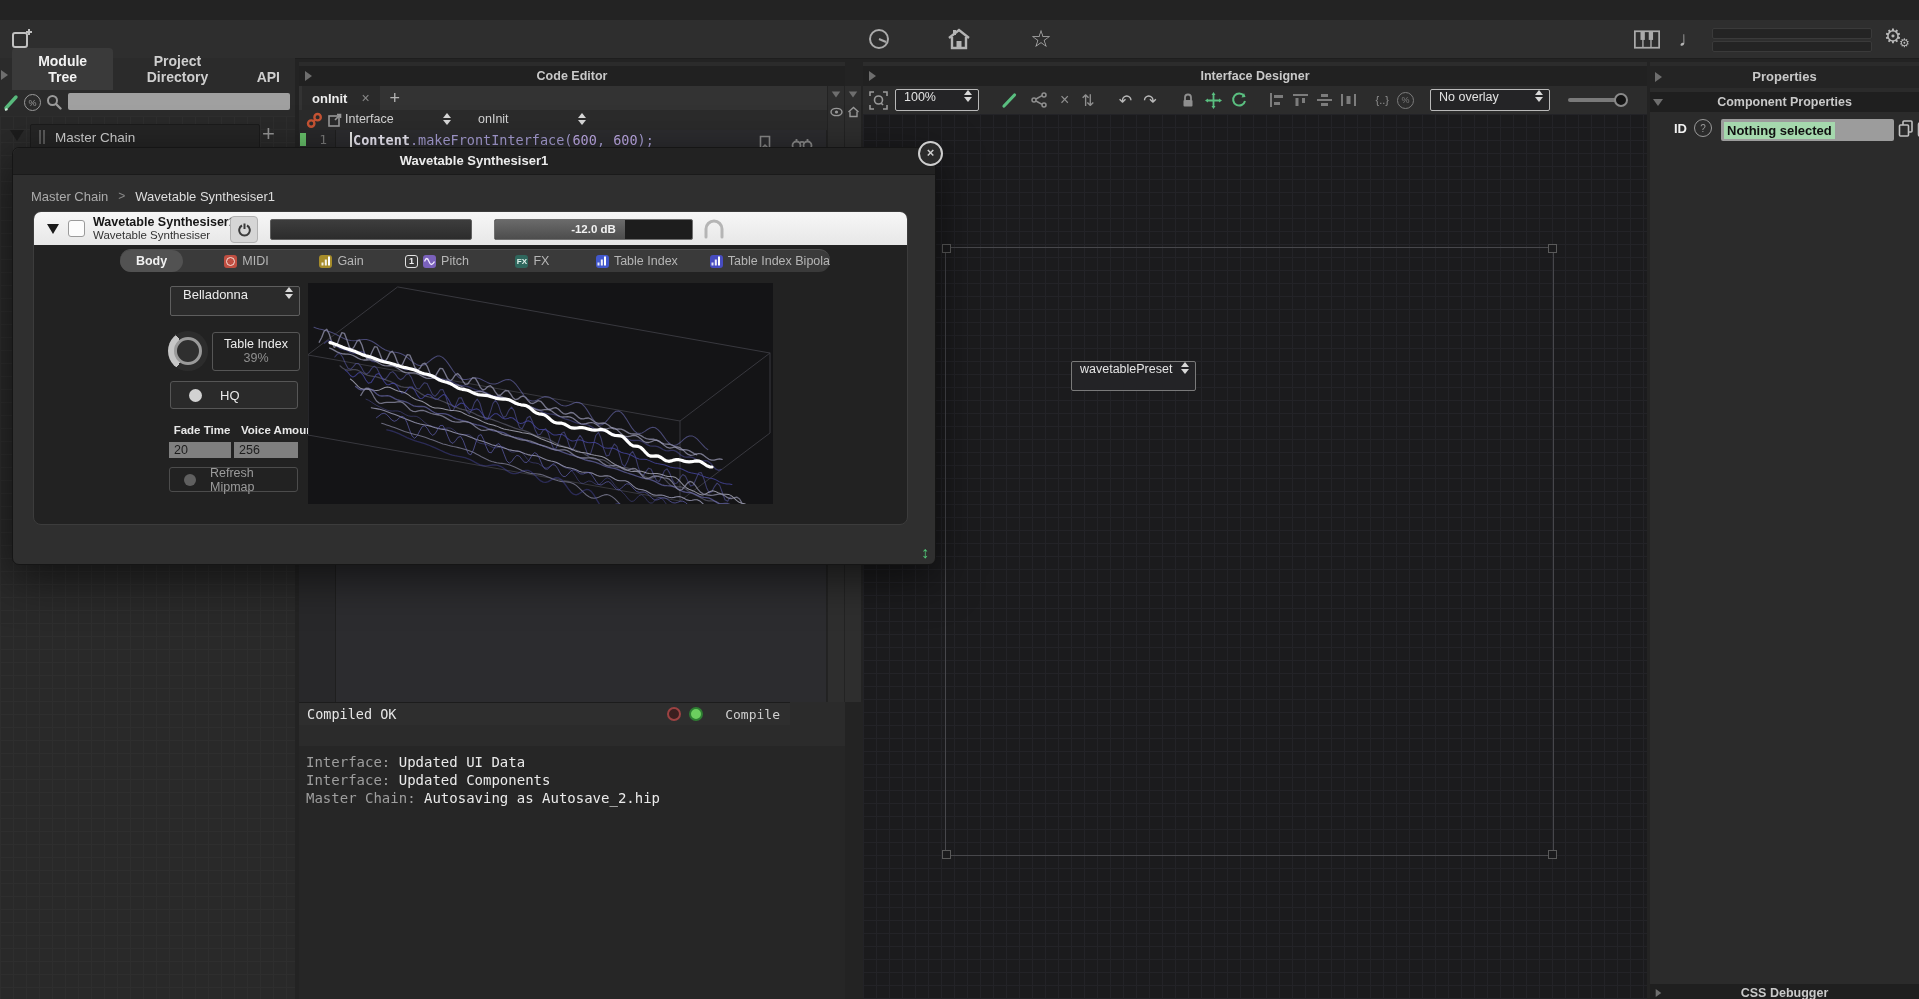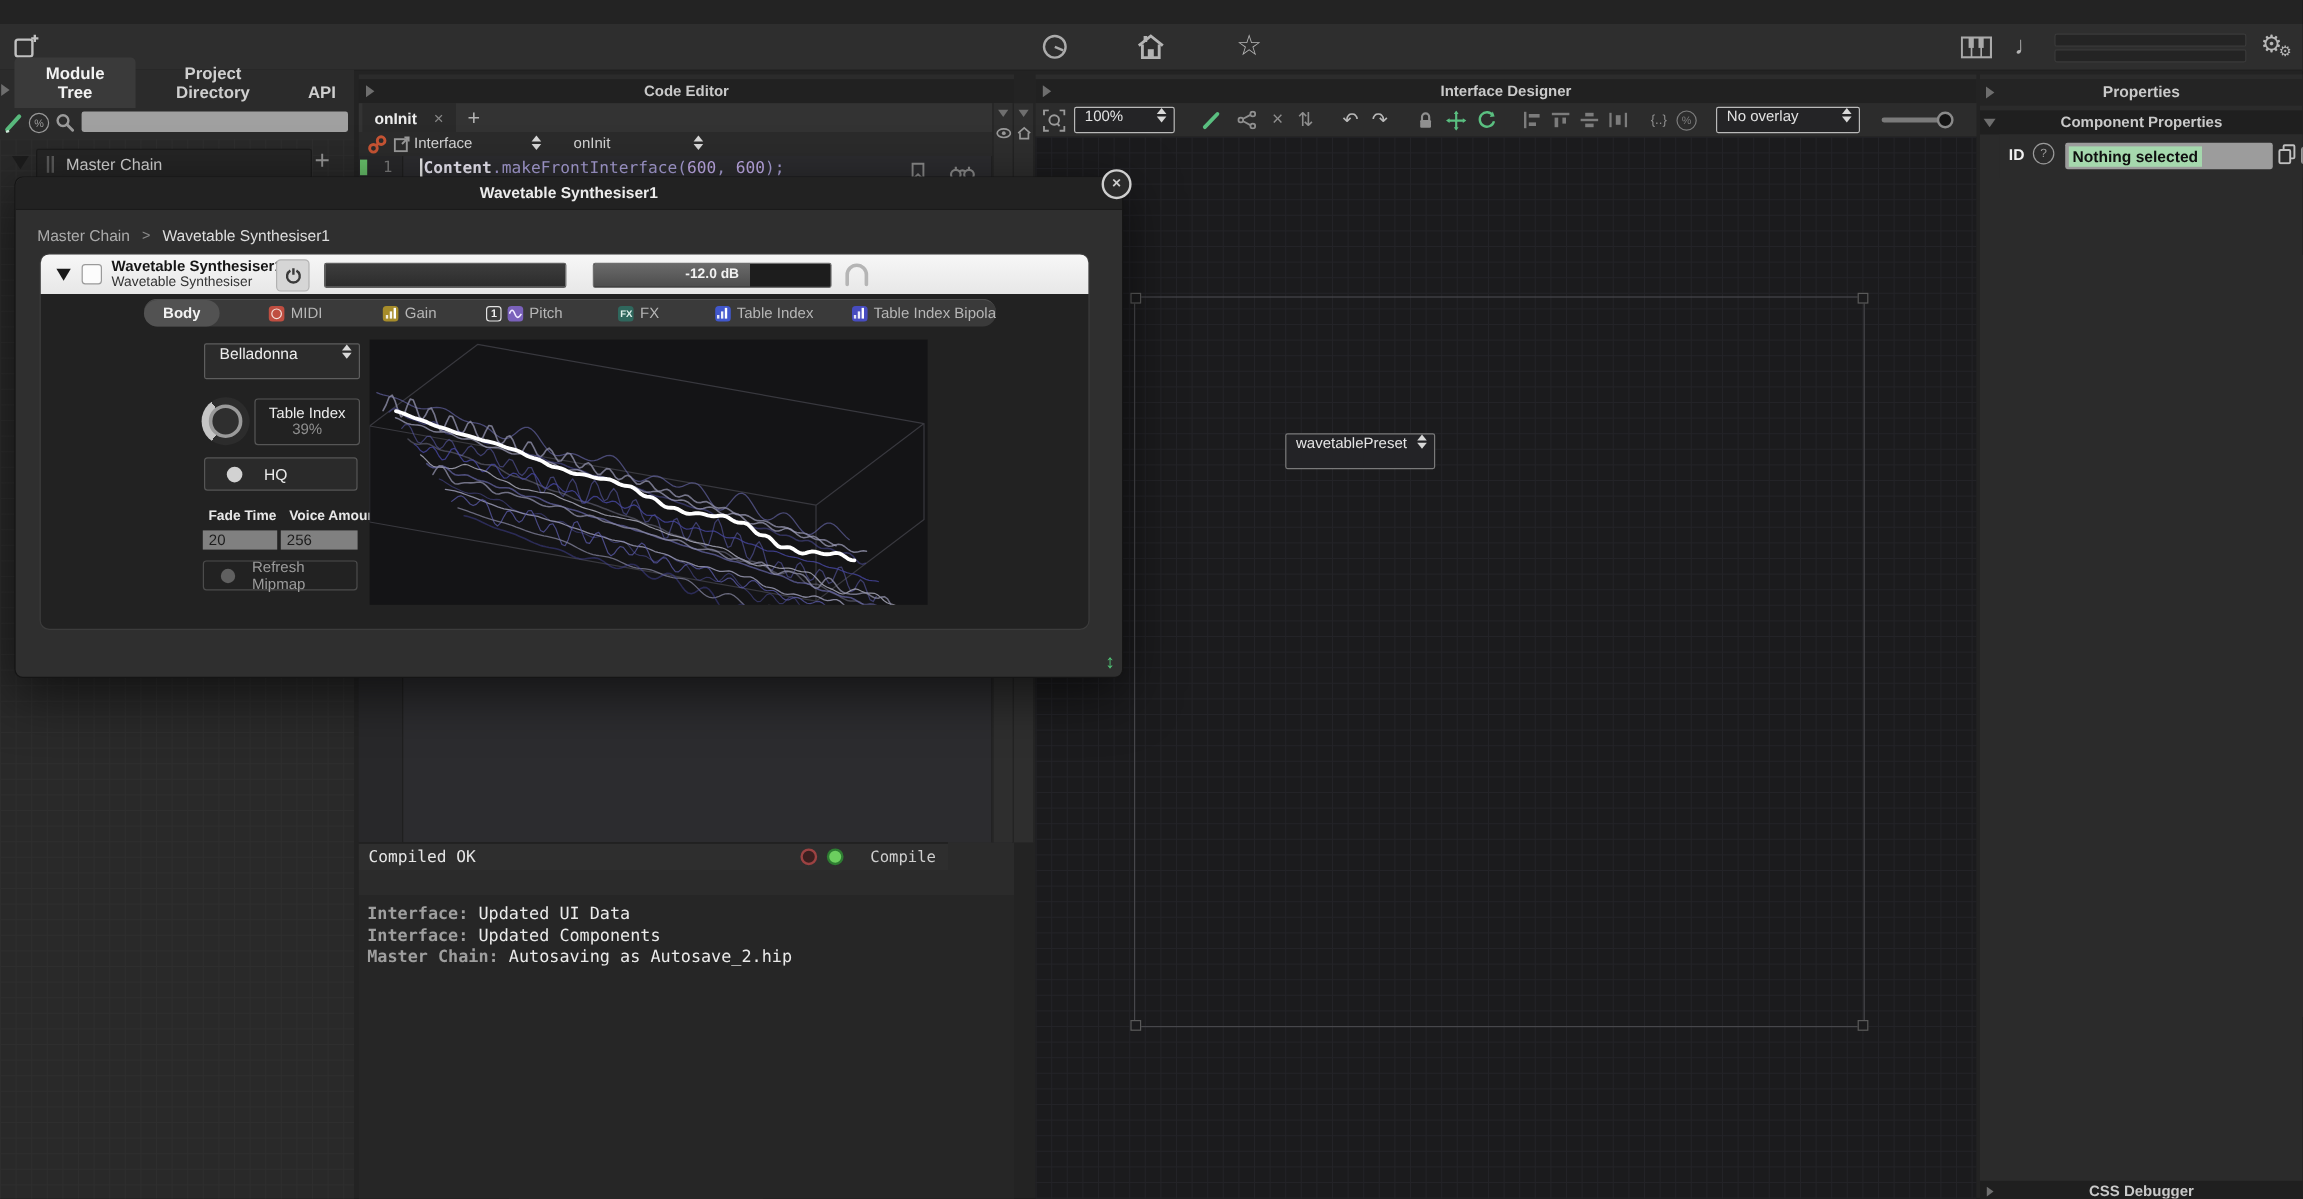--- a/index.html
+++ b/index.html
@@ -70,21 +70,21 @@
   .statusbar{position:absolute;left:0;top:640px;width:491px;height:22px;background:#2e2e2e;border-top:1px solid #1c1c1c;display:flex;align-items:center;}
   .status-msg{flex:1;color:#e6e6e6;font-size:13.5px;padding-left:8px;}
   .led{width:10px;height:10px;border-radius:50%;margin-right:8px;}
   .led-red{background:#3a1f1f;border:2px solid #9c4242;}
   .led-green{background:#6ccf5f;border:2px solid #2e7d32;}
   .compile-btn{color:#cfcfcf;font-size:13px;margin:0 10px 0 14px;}
   .console-head{position:absolute;left:0;top:662px;right:0;height:22px;background:#1a1a1a;line-height:22px;}
   .console-head .fold-d{position:absolute;left:6px;top:8px;}
   .console-body{position:absolute;left:0;top:684px;right:0;bottom:0;background:#262626;padding:7px 0 0 7px;}
   .console-line{font-size:14px;line-height:18px;white-space:pre;}
-  .c-prefix{color:#9e9e9e;font-weight:bold;}
+  .c-prefix{color:#9e9e9e;}
   .c-msg{color:#eaeaea;}
 
   
   .vstrip{top:86px;width:16px;height:616px;background:#2e2e2e;border-left:1px solid #232323;border-right:1px solid #232323;z-index:5;}
   .vstrip .fold-d{margin:5px auto 6px;transform:scale(.85);}
   .strip-ic{display:block;margin:4px auto;width:13px;height:12px;color:#9a9a9a;}
 
   
   .designer{left:863px;top:62px;width:784px;height:937px;background:#2c2c2c;}
   .dz-head{position:absolute;left:0;top:4px;right:0;height:20px;line-height:20px;}

